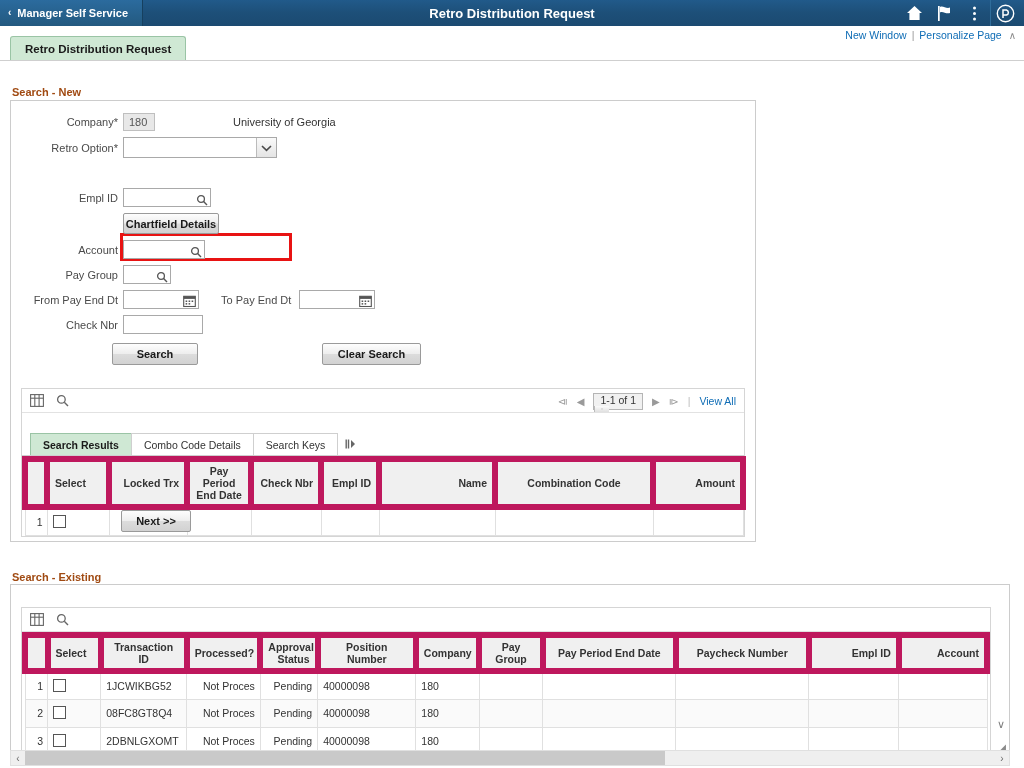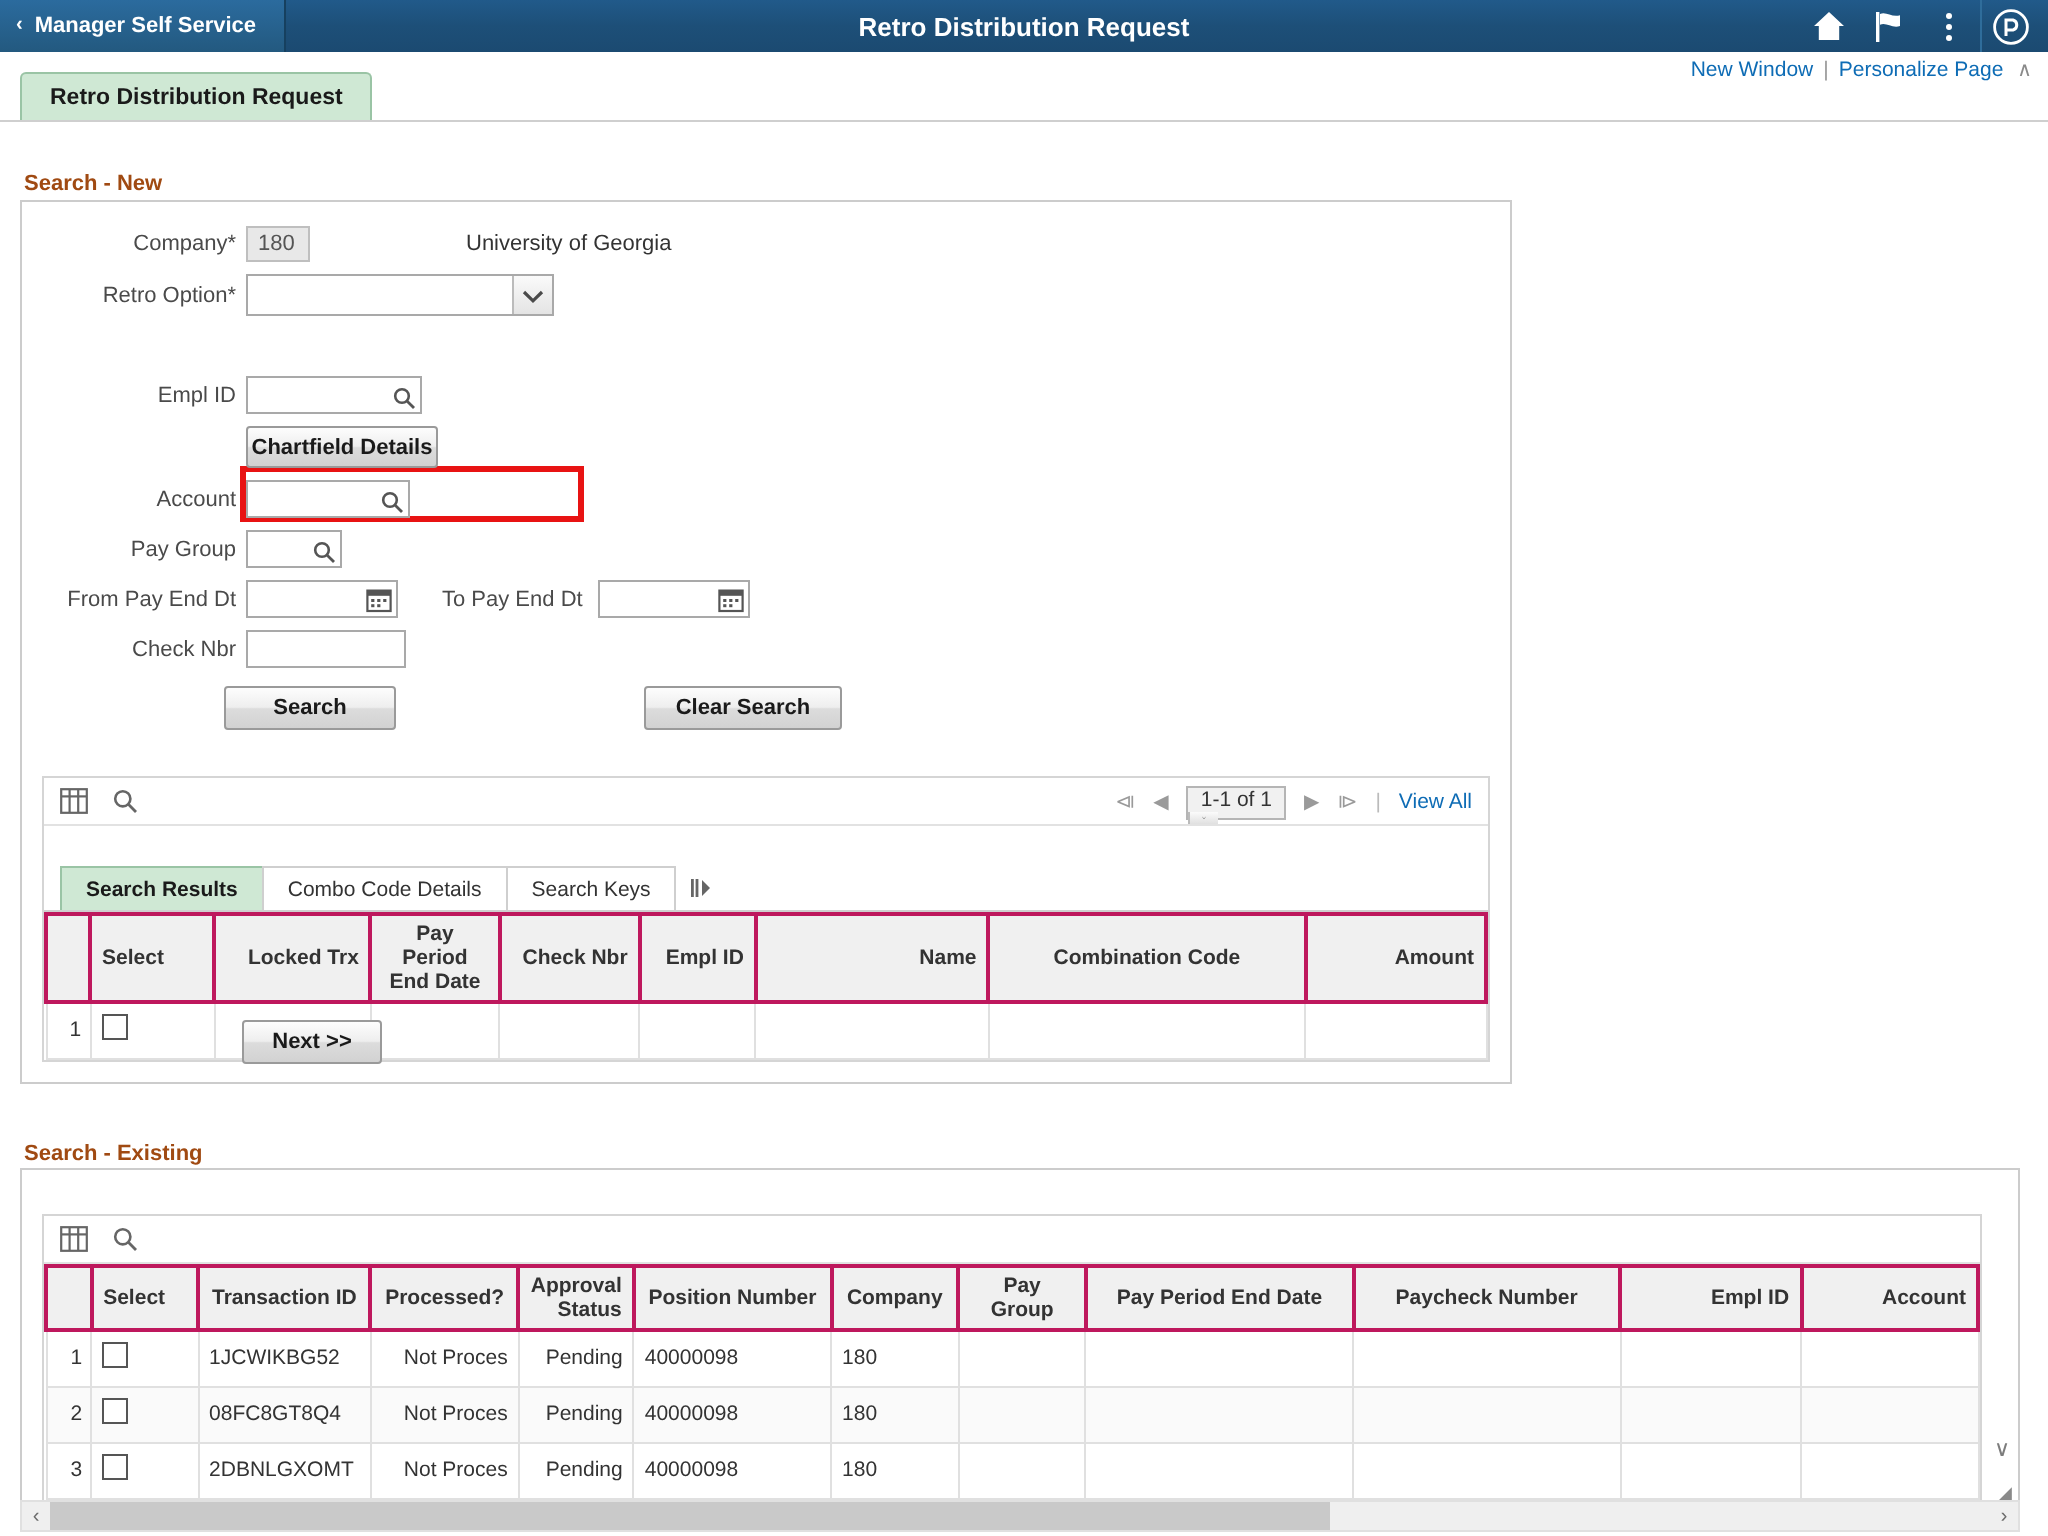--- a/index.html
+++ b/index.html
@@ -225,21 +225,21 @@
     background: #cfe8d4;
     border-color: #9ac4a5;
     font-weight: bold;
     color: #1a1a1a;
   }
   .tabmore { margin-left: 8px; color: #666; font-size: 11px; cursor: pointer; display:flex; align-items:center; height:22px;}
 
   table.g { border-collapse: collapse; table-layout: fixed; width: 100%; }
   table.g th {
     background: #f0f0f0;
-    border: 2px solid #be185d;
+    border: 6px solid #be185d;
     font-size: 10.5px;
     font-weight: bold;
     color: #333;
     padding: 3px 5px;
     height: 30px;
     vertical-align: middle;
     overflow: hidden;
   }
   table.g td {
     border: 1px solid #e0e0e0;

